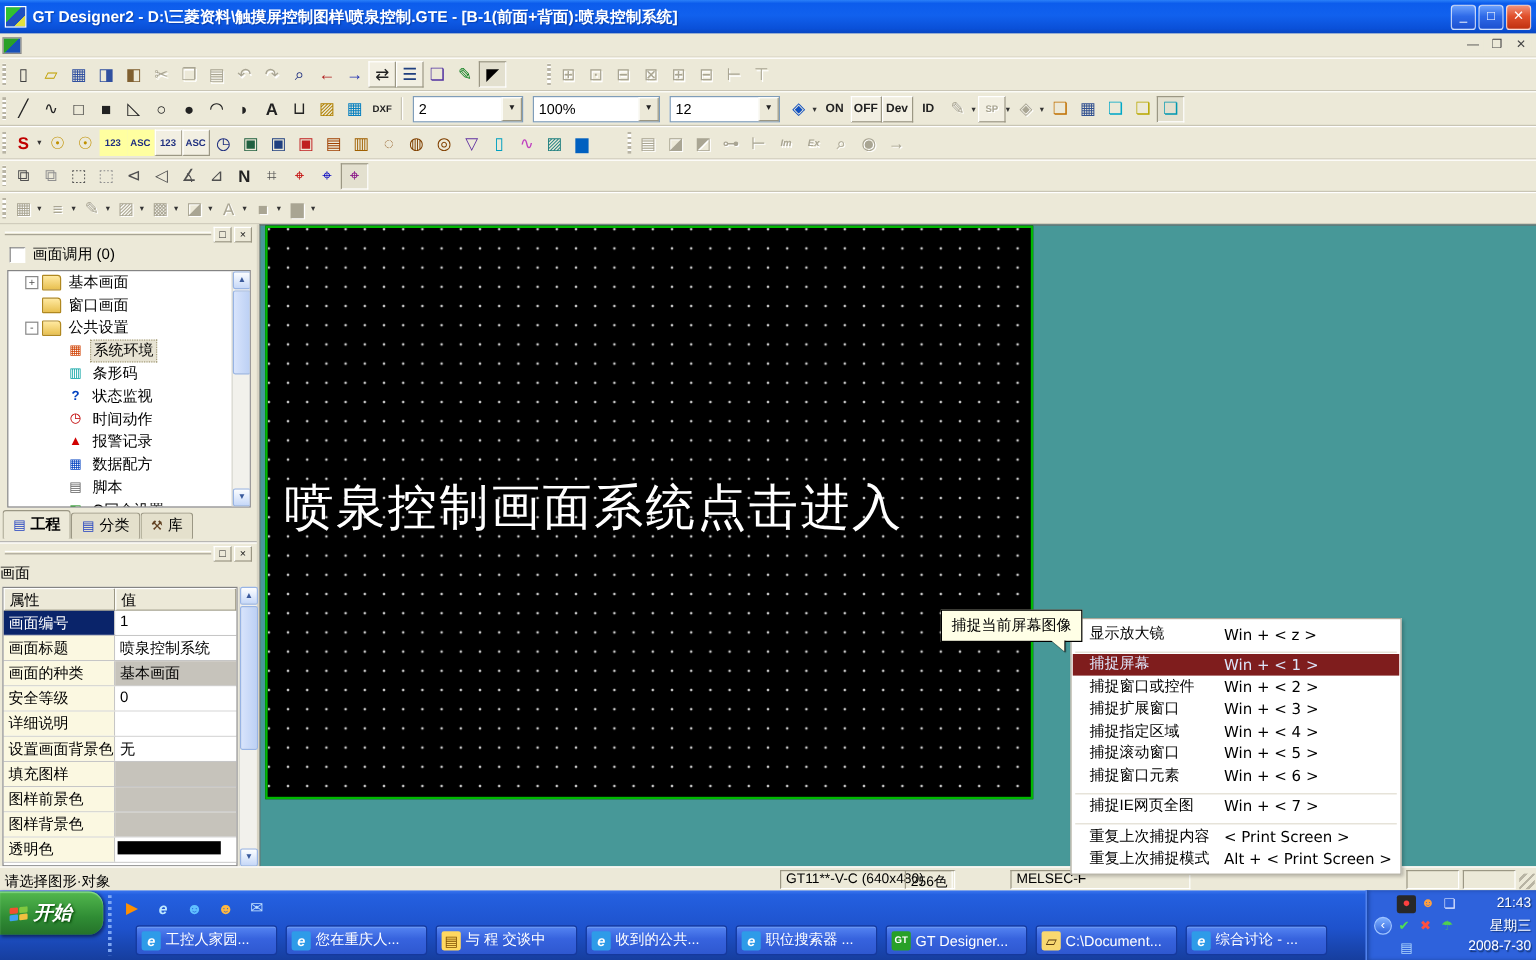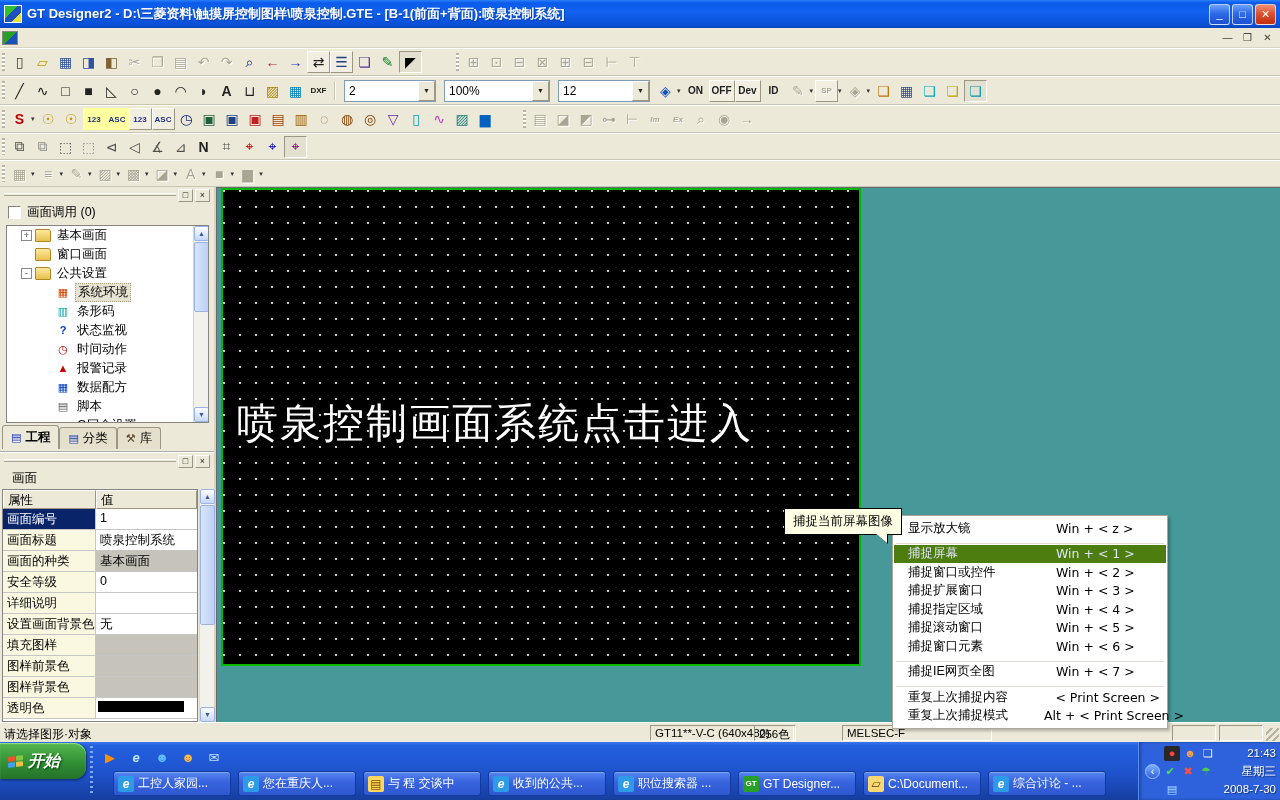--- a/index.html
+++ b/index.html
@@ -93,21 +93,21 @@
   .sthumb { position:absolute; left:0; width:15px; background:linear-gradient(90deg,#D8E4FC,#BCD0F4);
     border:1px solid #98B4E4; border-radius:2px; }
   .tabs { position:absolute; left:2px; top:238px; height:24px; display:flex; }
   .tab { display:flex; align-items:center; gap:4px; padding:0 8px; font-size:12.5px; height:22px; margin-top:2px;
     background:#E4E0CC; border:1px solid #9B9784; border-bottom:none; border-radius:3px 3px 0 0; }
   .tab.active { background:#ECE9D8; height:24px; margin-top:0; font-weight:bold; }
   .tabico { font-size:11px; }
 
   
   .ppanel { position:absolute; left:0; top:264px; width:214px; height:271px; border-top:2px groove #fff; }
-  .ptitle { font-size:12.5px; padding:2px 0 2px 12px; }
+  .ptitle { font-size:12.5px; padding:2px 0 2px 0; }
   .ptable { position:absolute; left:2px; top:36px; width:196px; bottom:0; overflow:hidden;
     border:1px solid #848484; background:#fff; }
   .phead { display:flex; height:19px; }
   .ph { background:#ECE9D8; border:1px solid; border-color:#fff #9B9784 #9B9784 #fff; font-size:12.5px; padding:1px 4px; }
   .ph.c1 { width:93px; } .ph.c2 { width:101px; }
   .pr { display:flex; height:21px; border-bottom:1px solid #C6C6C6; }
   .pl { width:93px; background:#FBF8E1; border-right:1px solid #C6C6C6; font-size:12.5px; padding:2px 4px;
     white-space:nowrap; overflow:hidden; }
   .pl.sel { background:#0A246A; color:#fff; }
   .pv { flex:1; background:#fff; font-size:12.5px; padding:2px 4px; white-space:nowrap; overflow:hidden; }
@@ -116,24 +116,24 @@
   .pv.swatch::after { content:""; position:absolute; left:2px; top:3px; width:86px; height:11px; background:#000; }
   .pscroll { position:absolute; right:0; top:36px; width:15px; bottom:0; background:#F2F1EC; border-left:1px solid #D8D8D0; }
 
   
   .tooltip { position:absolute; left:784px; top:508px; z-index:60; background:#FFFFE6; border:1px solid #000;
     padding:4px 8px; font-size:12.5px; white-space:nowrap; }
   .tooltip .tail { position:absolute; right:14px; bottom:-9px; width:0; height:0;
     border-top:10px solid #FFFFE6; border-left:12px solid transparent; filter:drop-shadow(1px 1px 0 #000); }
   .ctxmenu { position:absolute; left:892px; top:515px; width:276px; z-index:50; background:#fff;
     border:1px solid #ACA899; box-shadow:2px 2px 3px #00000040; padding:3px 1px; }
-  .mi { display:flex; align-items:center; height:18.5px; padding:0 6px 0 14px; font-size:12.5px; color:#000;gap:36px; }
+  .mi { display:flex; align-items:center; height:18.5px; padding:0 6px 0 14px; font-size:12.5px; color:#000; }
   .mi .ml { width:112px; white-space:nowrap; }
   .mi .ms { flex:1; white-space:nowrap; font-family:"DejaVu Sans","Liberation Sans",sans-serif; }
-  .mi.hl { background:#4d7c0f; color:#DDE4F8;justify-content:flex-end; }
+  .mi.hl { background:#7f1d1d; color:#DDE4F8;justify-content:flex-end; }
   .msep { height:5px; margin:1px 2px; border-bottom:1px solid #E0DDD0; }
 
   
   .statusbar { position:absolute; left:0; top:722px; width:1280px; height:20px; background:#ECE9D8;
     border-top:1px solid #fff; font-size:12px; }
   .sbtext { position:absolute; left:4px; top:3px; }
   .sbf { position:absolute; top:2px; height:16px; border:1px solid; border-color:#9B9784 #fff #fff #9B9784;
     padding:1px 4px; font-size:11.5px; white-space:nowrap; overflow:hidden; }
   .sbgrip { position:absolute; right:1px; bottom:1px; width:13px; height:13px;
     background:repeating-linear-gradient(135deg,transparent 0 3px,#B8B4A4 3px 5px); }

